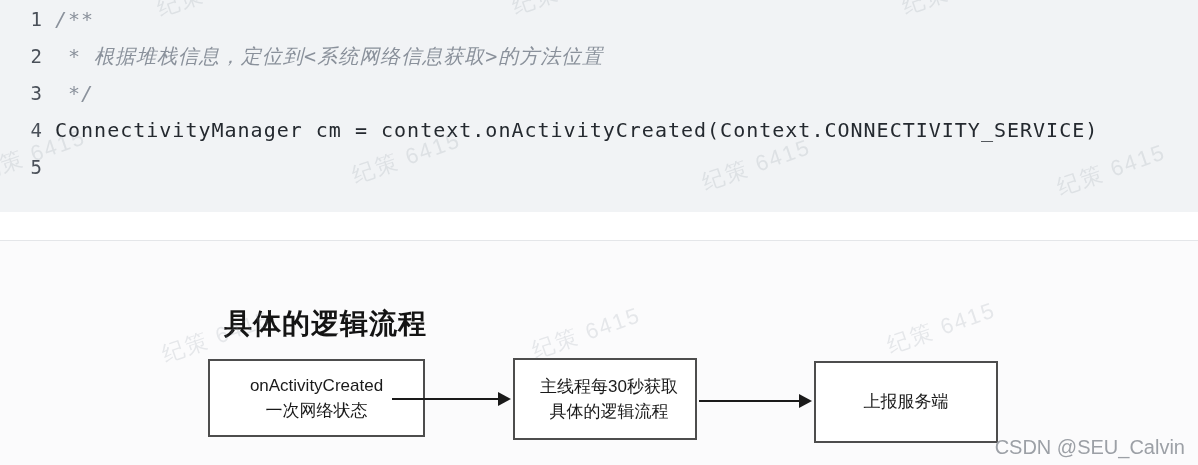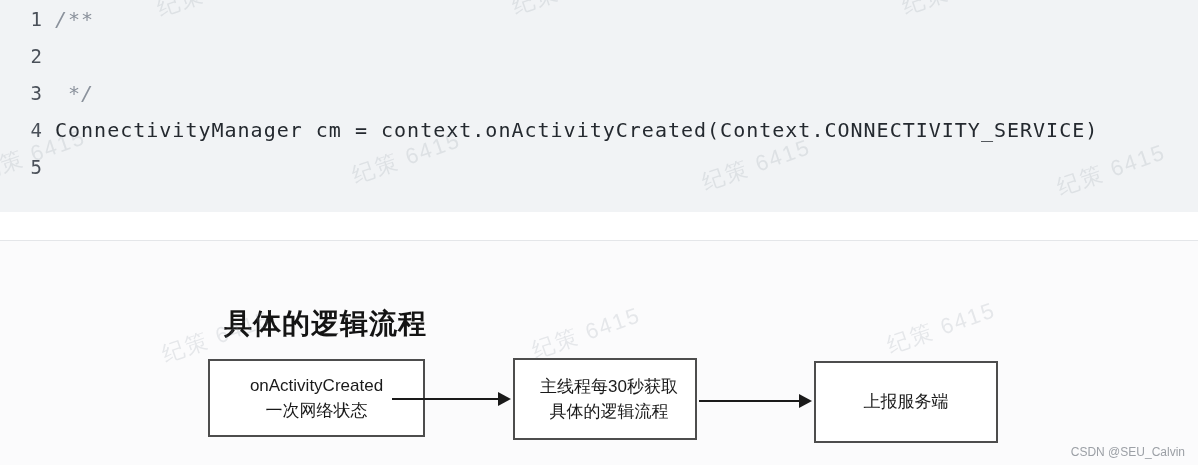--- a/index.html
+++ b/index.html
@@ -30,40 +30,41 @@
   .box2 { left:513px; top:117px; width:184px; height:82px;padding-left:8px; }
   .box3 { left:814px; top:120px; width:184px; height:82px;text-align:center; }
   .arrow-line { position:absolute; height:2px; background:#1a1a1a; }
   .arrow-head { position:absolute; width:0; height:0;
                 border-top:7px solid transparent; border-bottom:7px solid transparent;
                 border-left:13px solid #1a1a1a; }
   .line1 { left:392px; top:157px; width:108px; }
   .head1 { left:498px; top:151px; }
   .line2 { left:699px; top:159px; width:102px; }
   .head2 { left:799px; top:153px; }
-  .credit { position:absolute; right:13px; bottom:6px; font-size:12px; color:#9ca0a6; }
+  .credit { position:absolute; right:13px; bottom:6px; font-size:20px; color:#9ca0a6; }
 
   
   .wm-layer { position:absolute; left:0; top:0; width:1198px; height:465px;
               z-index:3; pointer-events:none; }
   .wm { position:absolute; font-size:22px; color:rgba(135,142,155,0.18);
         transform:rotate(-19deg); white-space:nowrap; letter-spacing:2px; }
 </style>
 </head>
 <body>
 
 <div class="page">
 
   <div class="code-section">
     <div class="code-line">
       <span class="ln">1</span>
       <span class="code-text comment">/**</span>
     </div>
     <div class="code-line">
       <span class="ln">2</span>
+      <span class="code-text comment"> * 根据堆栈信息，定位到&lt;系统网络信息获取&gt;的方法位置</span>
     </div>
     <div class="code-line">
       <span class="ln">3</span>
       <span class="code-text comment"> */</span>
     </div>
     <div class="code-line">
       <span class="ln">4</span>
       <span class="code-text"><span>ConnectivityManager cm = context.onActivityCreated(Context.</span><span class="const-italic">CONNECTIVITY_SERVICE</span><span>)</span></span>
     </div>
     <div class="code-line">

